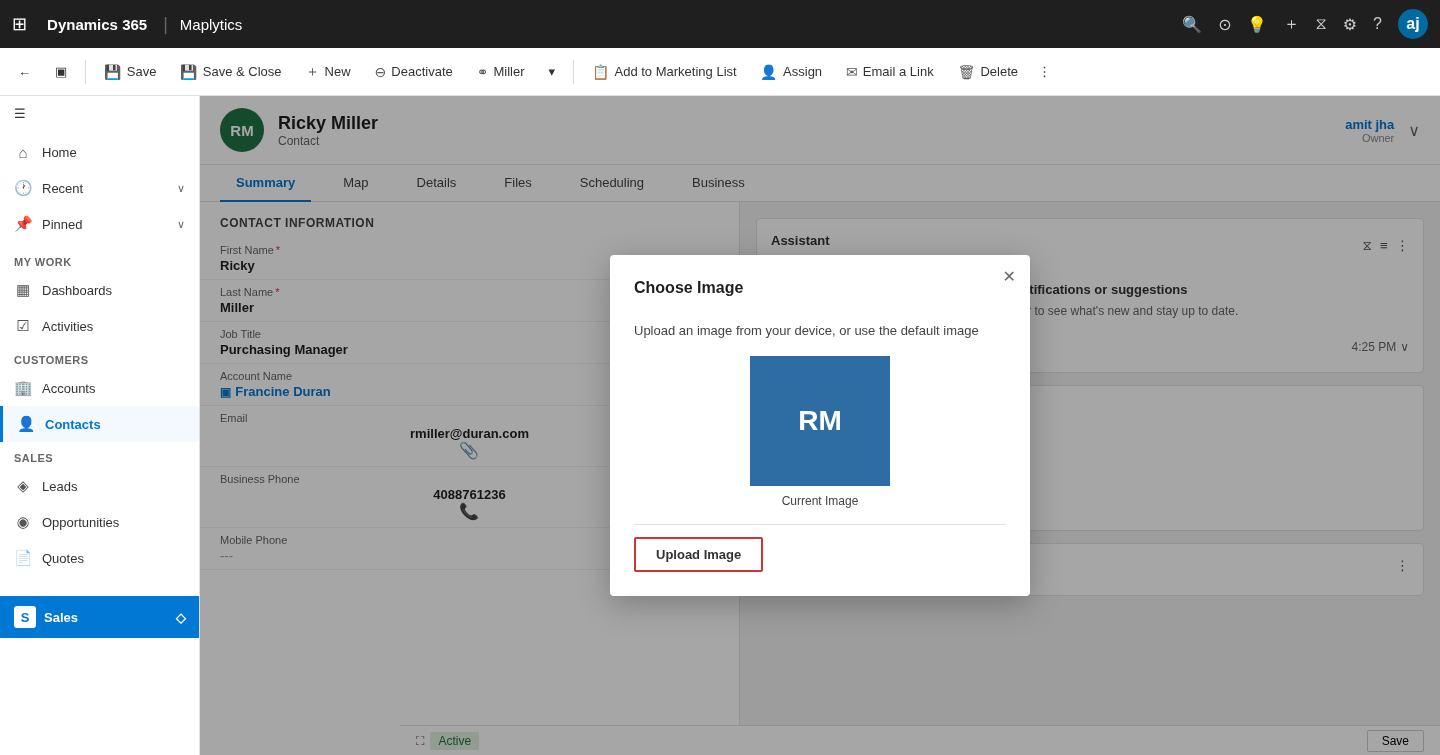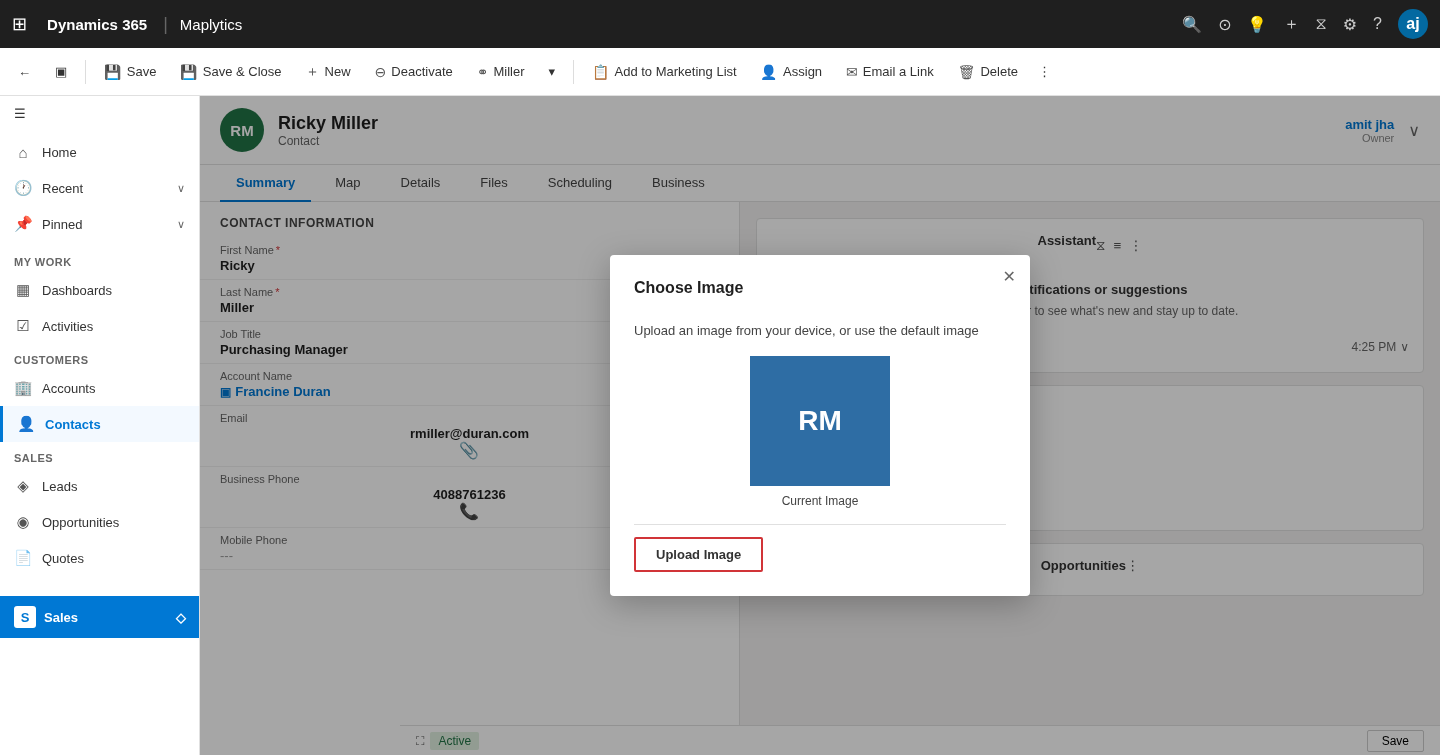--- a/index.html
+++ b/index.html
@@ -123,21 +123,21 @@
     .record-owner .name { color: #0078d4; font-size: 13px; font-weight: 600; cursor: pointer; }
     .record-owner .label { font-size: 11px; color: #888; }
 
     
     .tabs-bar {
       background: #fff;
       display: flex;
       align-items: center;
       border-bottom: 1px solid #e0e0e0;
       padding: 0 20px;
-      gap: 8px;
+      gap: 16px;
     }
     .tab {
       padding: 10px 16px;
       cursor: pointer;
       font-size: 13px;
       color: #444;
       border-bottom: 2px solid transparent;
       margin-bottom: -1px;
       white-space: nowrap;
     }
@@ -176,21 +176,21 @@
     .no-notifications { text-align: center; padding: 16px 8px; }
     .no-notif-title { font-size: 13px; font-weight: 600; color: #333; margin-bottom: 6px; }
     .no-notif-text { font-size: 12px; color: #666; line-height: 1.4; }
     .info-card { background: #fff; border-radius: 4px; border: 1px solid #e0e0e0; padding: 14px; margin-bottom: 12px; }
     .info-card-title { font-size: 12px; font-weight: 600; color: #666; margin-bottom: 8px; }
     .info-row { display: flex; align-items: flex-start; gap: 8px; margin-bottom: 8px; }
     .info-icon { color: #888; font-size: 13px; flex-shrink: 0; margin-top: 1px; }
     .info-label { font-size: 11px; color: #888; }
     .info-value { font-size: 13px; color: #1f1f1f; }
     .info-value.link { color: #0078d4; cursor: pointer; }
-    .section-header-row { display: flex; align-items: center; justify-content: center; margin-bottom: 8px; }
+    .section-header-row { display: flex; align-items: center; justify-content: space-between; margin-bottom: 8px; }
     .section-header-title { font-size: 13px; font-weight: 600; color: #333; }
 
     
     .modal-overlay {
       position: absolute;
       top: 0; left: 0; right: 0; bottom: 0;
       background: rgba(0,0,0,0.35);
       display: flex;
       align-items: center;
       justify-content: center;

